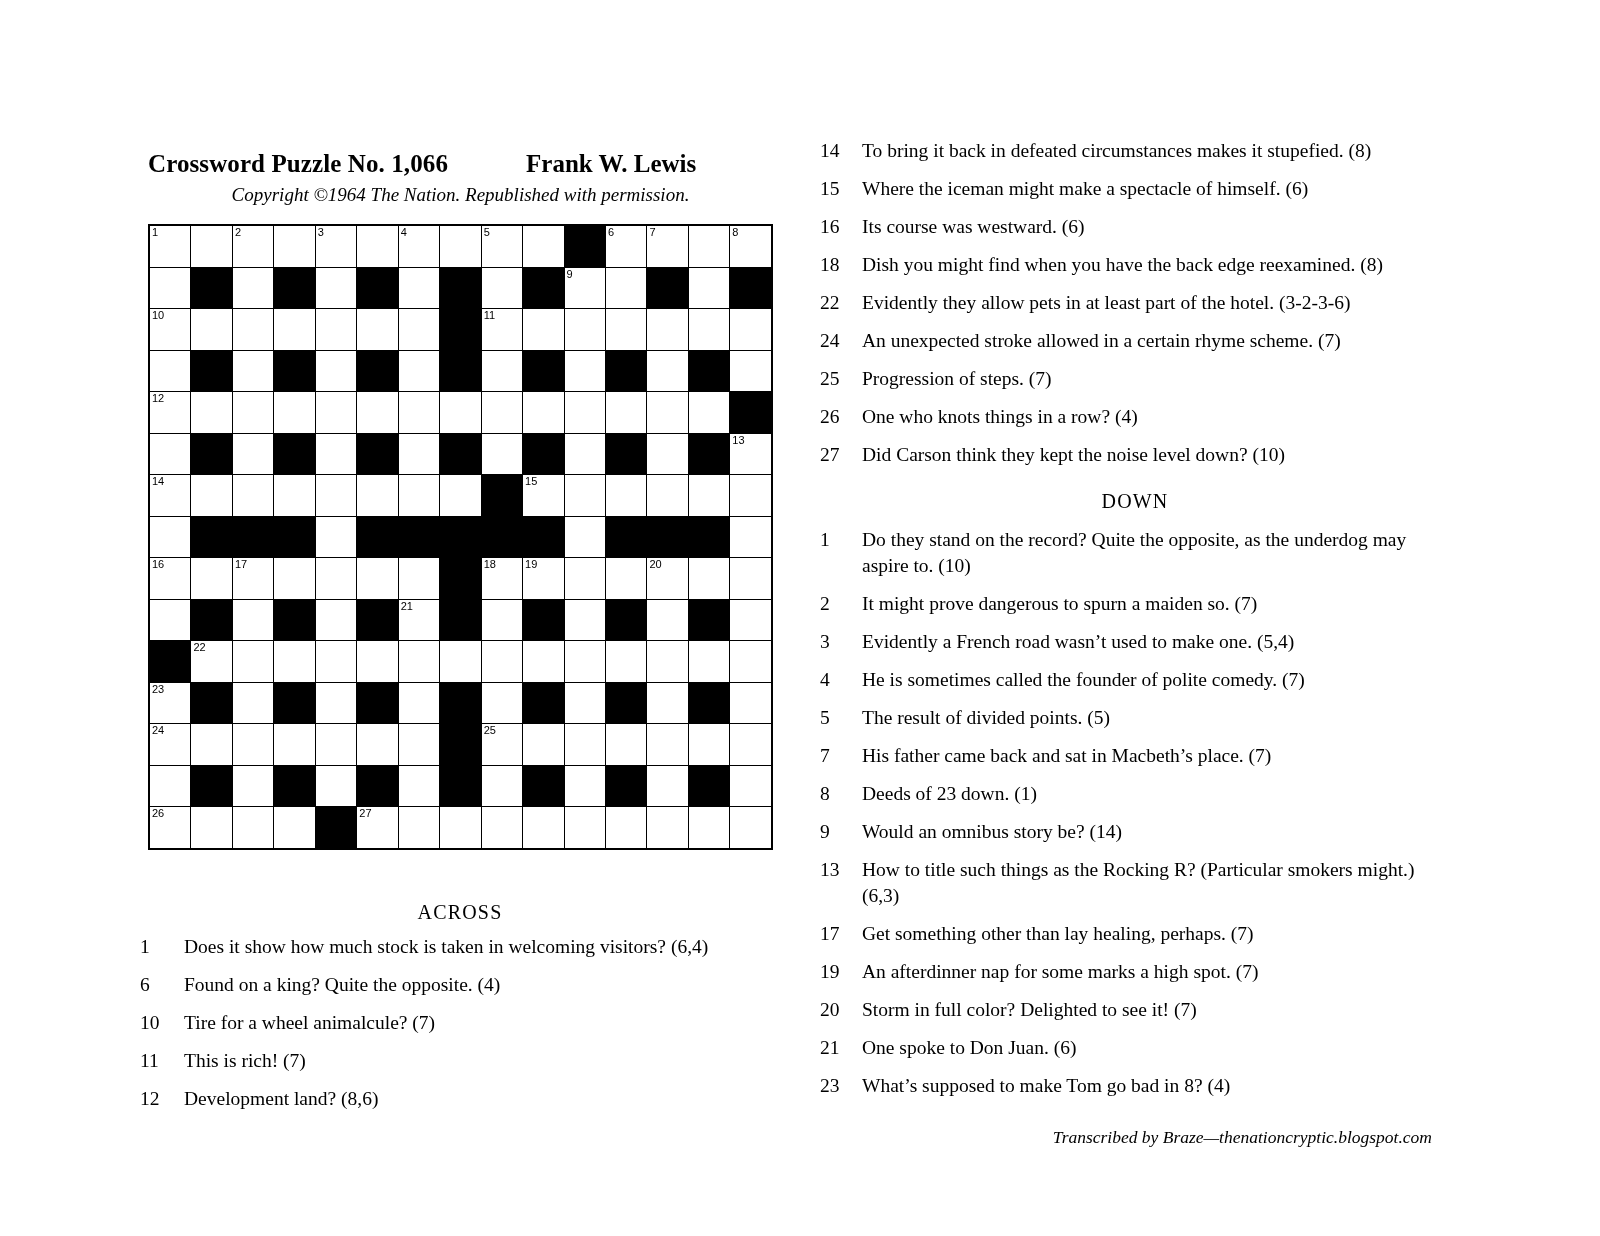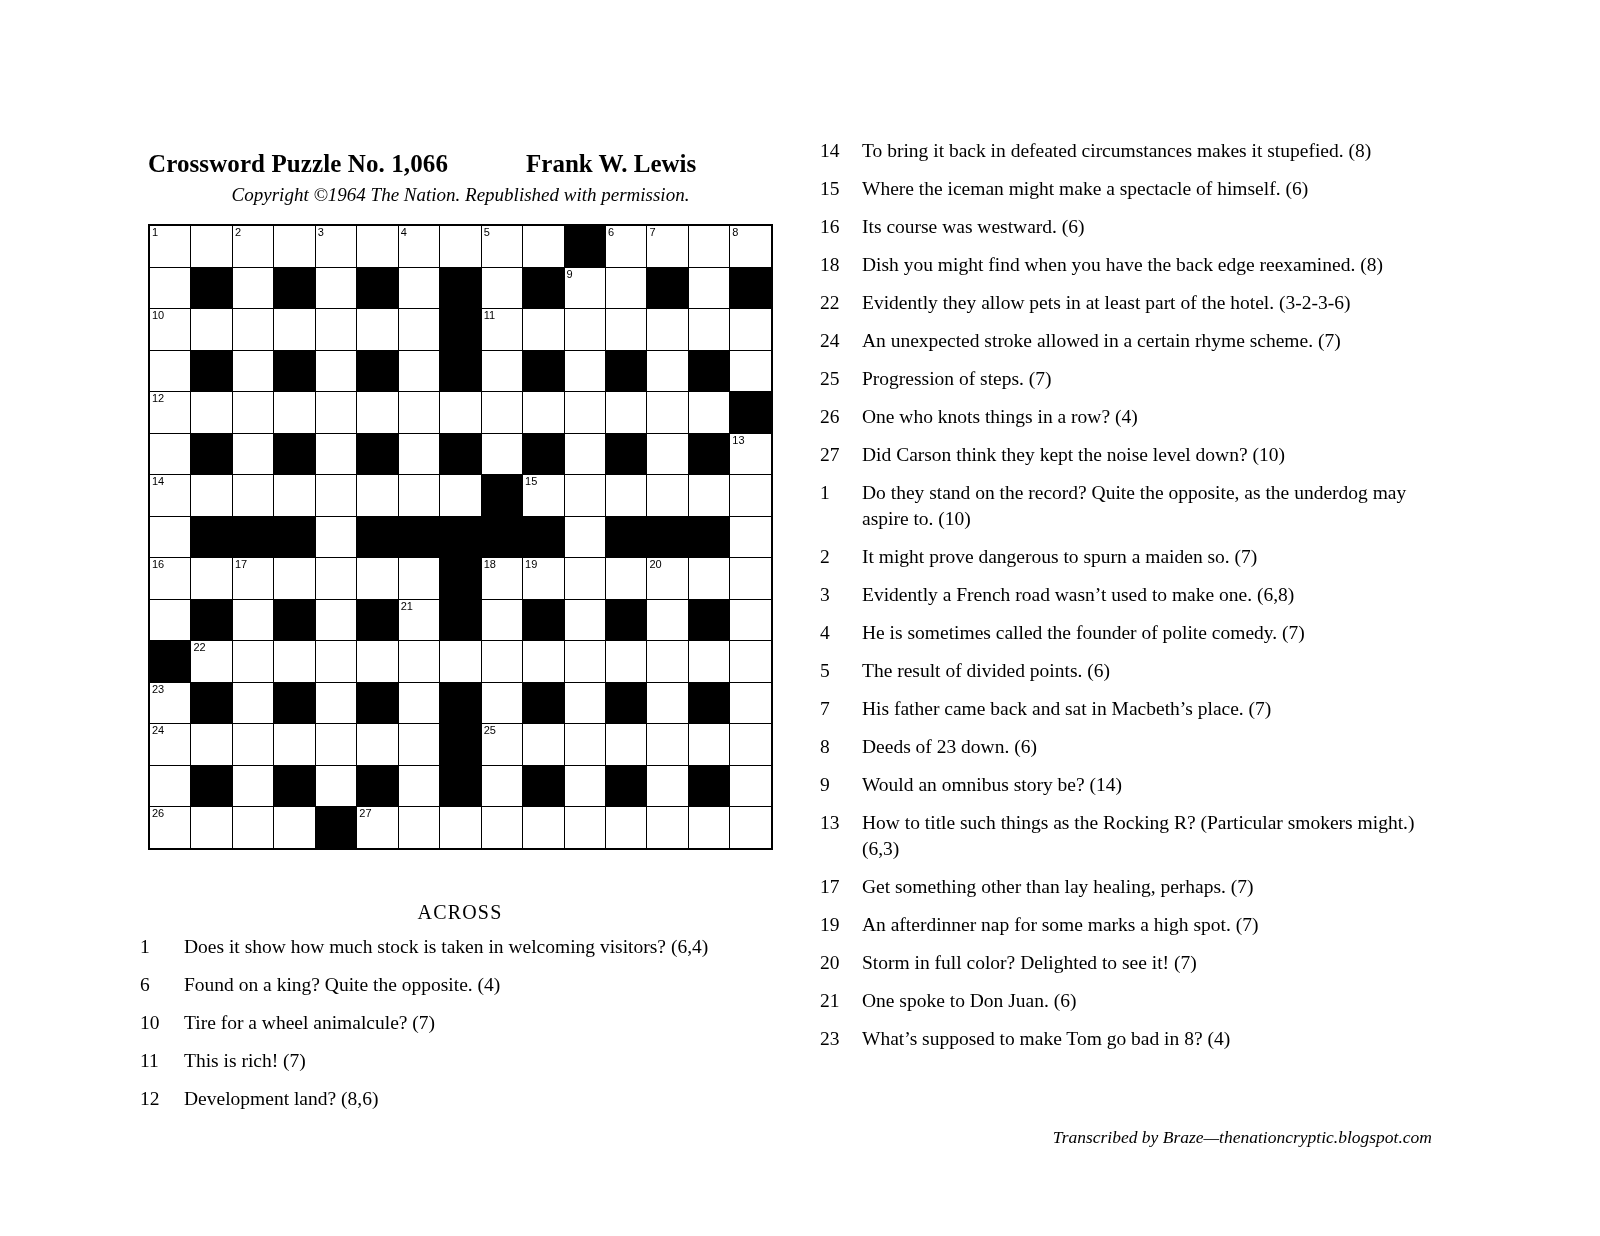--- a/index.html
+++ b/index.html
@@ -549,48 +549,49 @@
         </div>
         <div class="clue">
           <div class="cnum">26</div>
           <div class="ctext">One who knots things in a row? (4)</div>
         </div>
         <div class="clue">
           <div class="cnum">27</div>
           <div class="ctext">Did Carson think they kept the noise level down? (10)</div>
         </div>
       </div>
+    <div class="section-head">DOWN</div>
     <div class="clue-list" id="down-list">
         <div class="clue">
           <div class="cnum">1</div>
           <div class="ctext">Do they stand on the record?  Quite the opposite, as the underdog may aspire to. (10)</div>
         </div>
         <div class="clue">
           <div class="cnum">2</div>
           <div class="ctext">It might prove dangerous to spurn a maiden so. (7)</div>
         </div>
         <div class="clue">
           <div class="cnum">3</div>
-          <div class="ctext">Evidently a French road wasn’t used to make one. (6,8)</div>
+          <div class="ctext">Evidently a French road wasn’t used to make one. (5,4)</div>
         </div>
         <div class="clue">
           <div class="cnum">4</div>
           <div class="ctext">He is sometimes called the founder of polite comedy. (7)</div>
         </div>
         <div class="clue">
           <div class="cnum">5</div>
-          <div class="ctext">The result of divided points. (6)</div>
+          <div class="ctext">The result of divided points. (5)</div>
         </div>
         <div class="clue">
           <div class="cnum">7</div>
           <div class="ctext">His father came back and sat in Macbeth’s place. (7)</div>
         </div>
         <div class="clue">
           <div class="cnum">8</div>
-          <div class="ctext">Deeds of 23 down. (6)</div>
+          <div class="ctext">Deeds of 23 down. (1)</div>
         </div>
         <div class="clue">
           <div class="cnum">9</div>
           <div class="ctext">Would an omnibus story be? (14)</div>
         </div>
         <div class="clue">
           <div class="cnum">13</div>
           <div class="ctext">How to title such things as the Rocking R? (Particular smokers might.) (6,3)</div>
         </div>
         <div class="clue">

